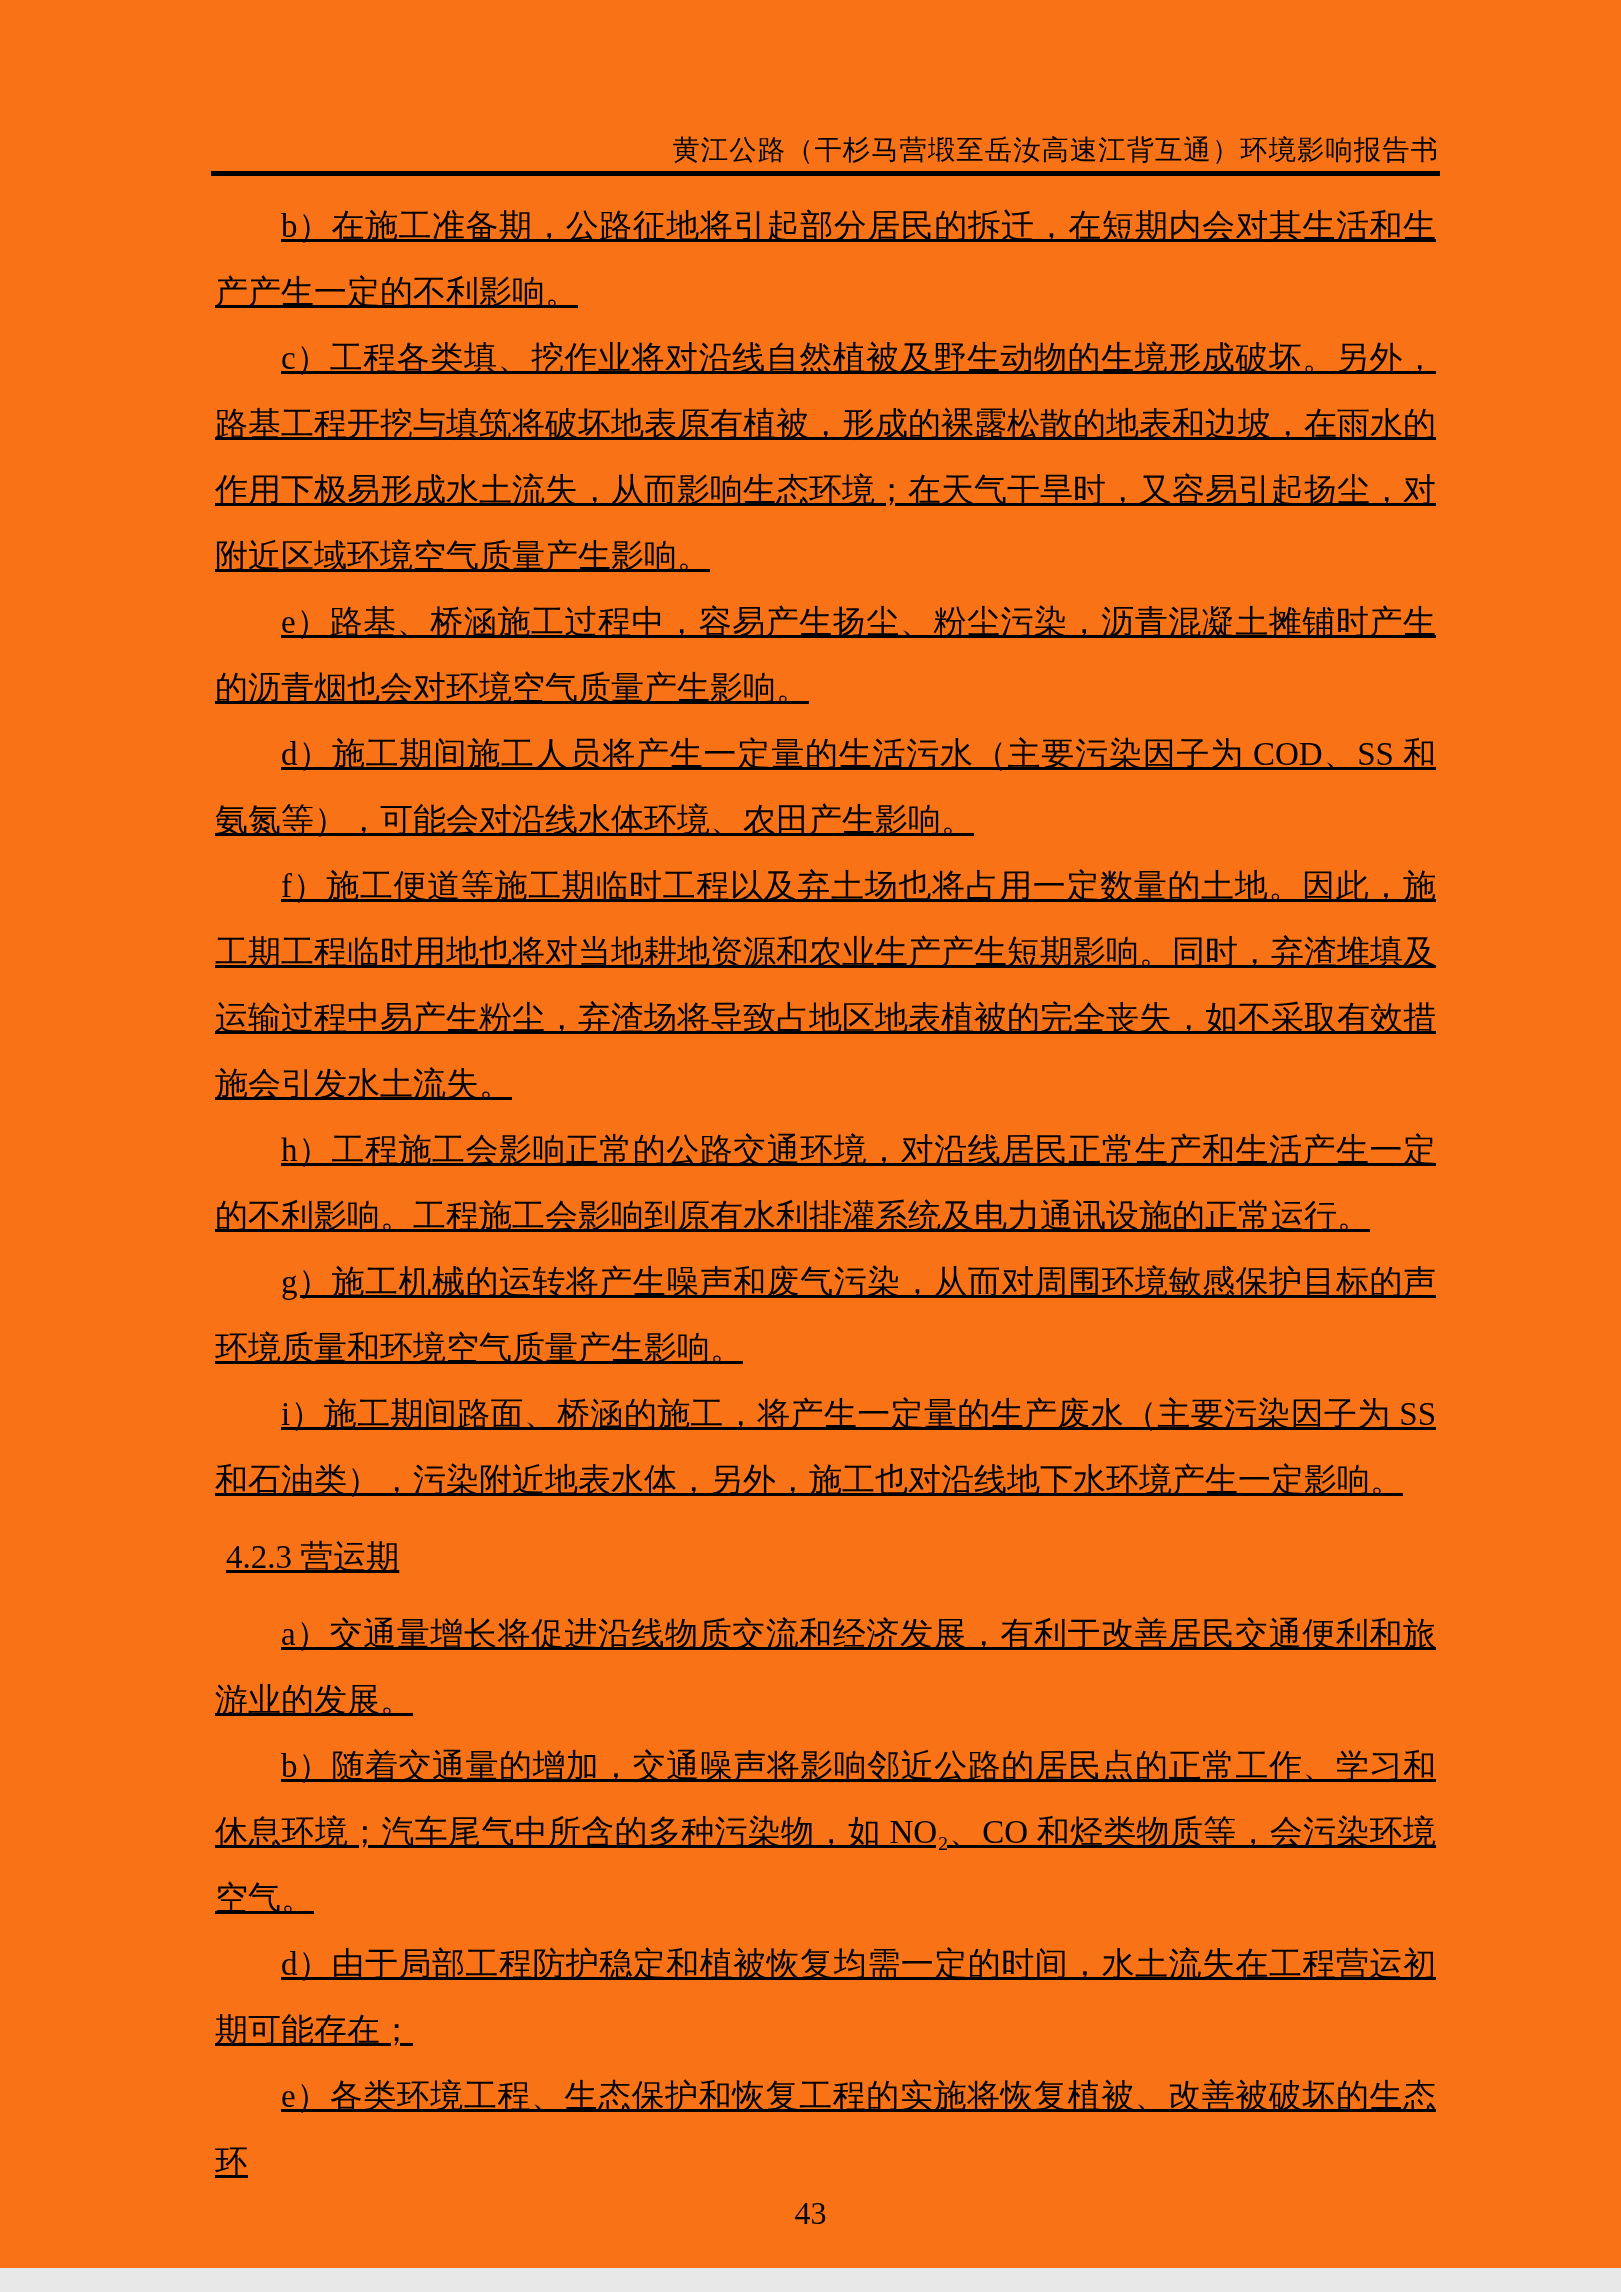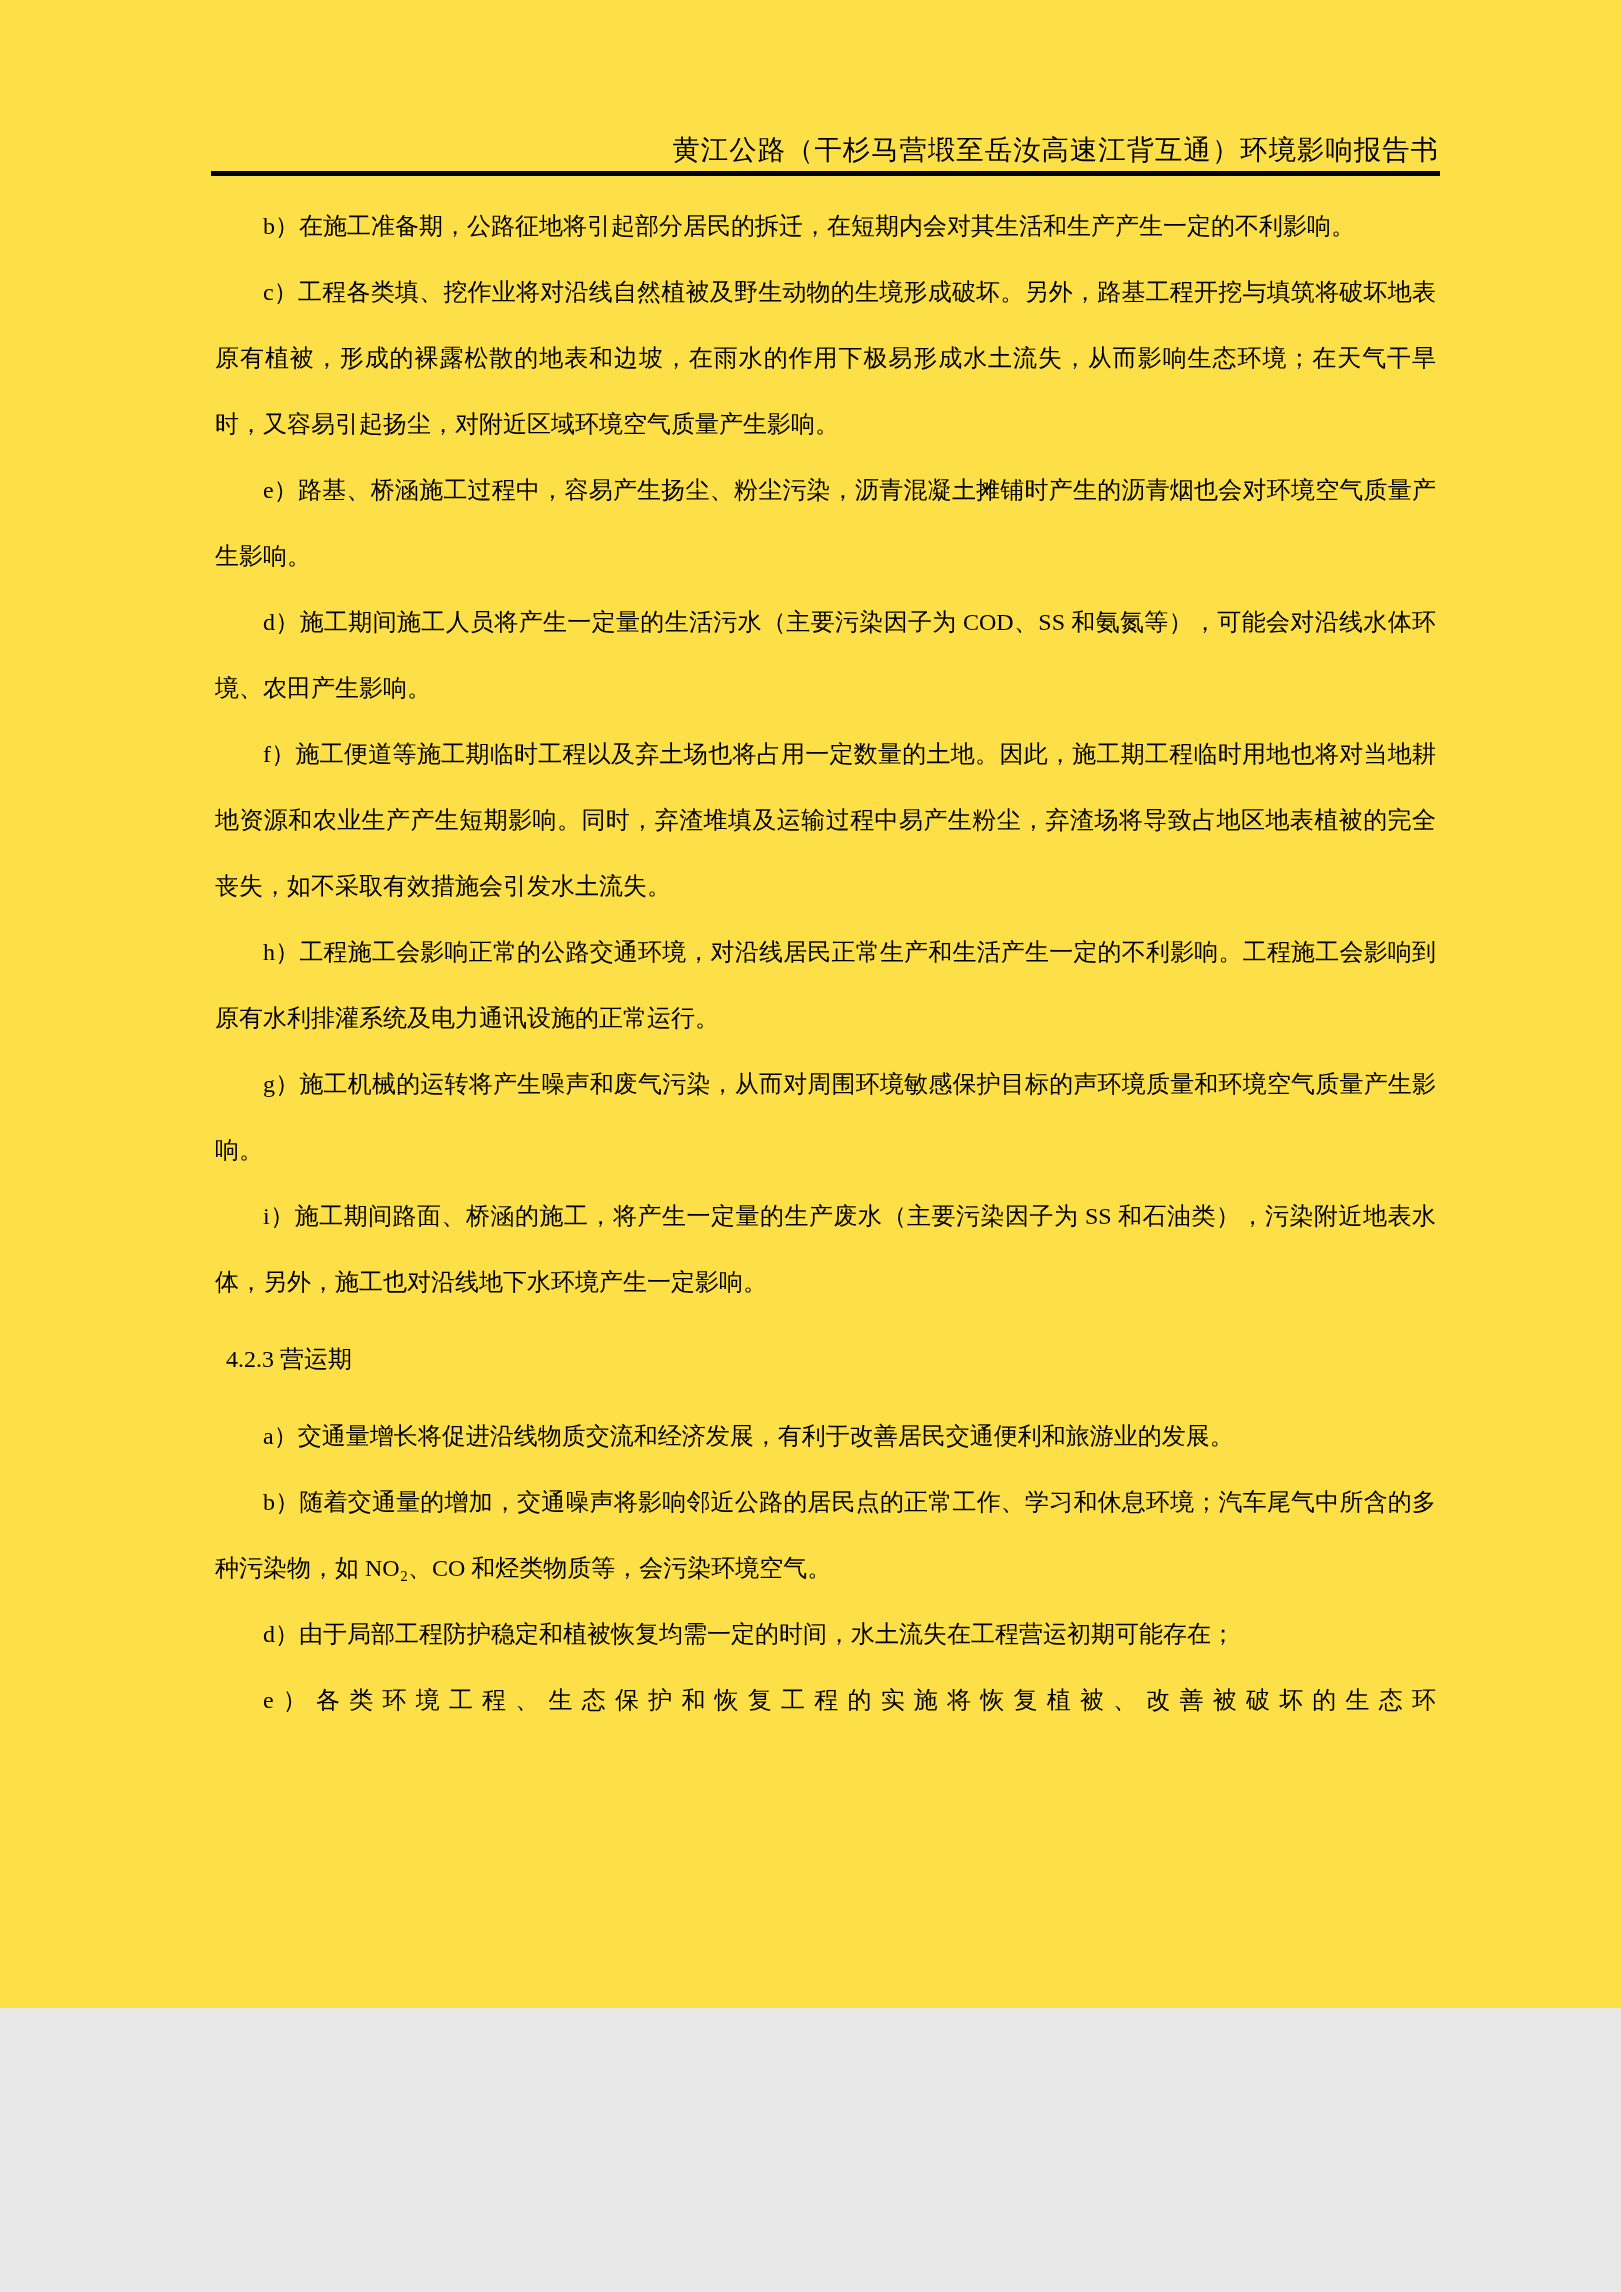--- a/index.html
+++ b/index.html
@@ -1,21 +1,21 @@
 <!DOCTYPE html>
 <html><head>
 <meta charset="utf-8">
 <style>
   html, body { margin: 0; padding: 0; background: #e8e8e8; }
   .page {
     position: relative;
     width: 1621px;
-    height: 2008px;
+    height: 2268px;
     margin: 0 auto;
-    background: #fde047;
+    background: #f97316;
     color: #000000;
     font-family: "Liberation Serif", "DejaVu Serif", serif;
     overflow: hidden;
   }
   .page-header {
     position: absolute;
     top: 131px;
     left: 214px;
     width: 1225px;
     text-align: right;
@@ -30,23 +30,24 @@
     left: 211px;
     width: 1229px;
     height: 4.9px;
     background: #000000;
   }
   .doc-body {
     position: absolute;
     top: 193px;
     left: 215px;
     width: 1221px;
-    font-size: 24px;
+    font-size: 33px;
     line-height: 66px;
     text-align: justify;
+    text-decoration: underline;
   }
   .para {
     margin: 0;
     text-indent: 2em;
   }
   .heading {
     margin: 11px;
     text-indent: 0;
   }
   .continues {

